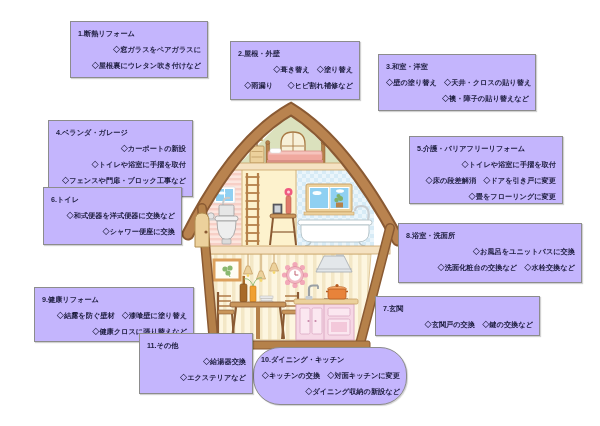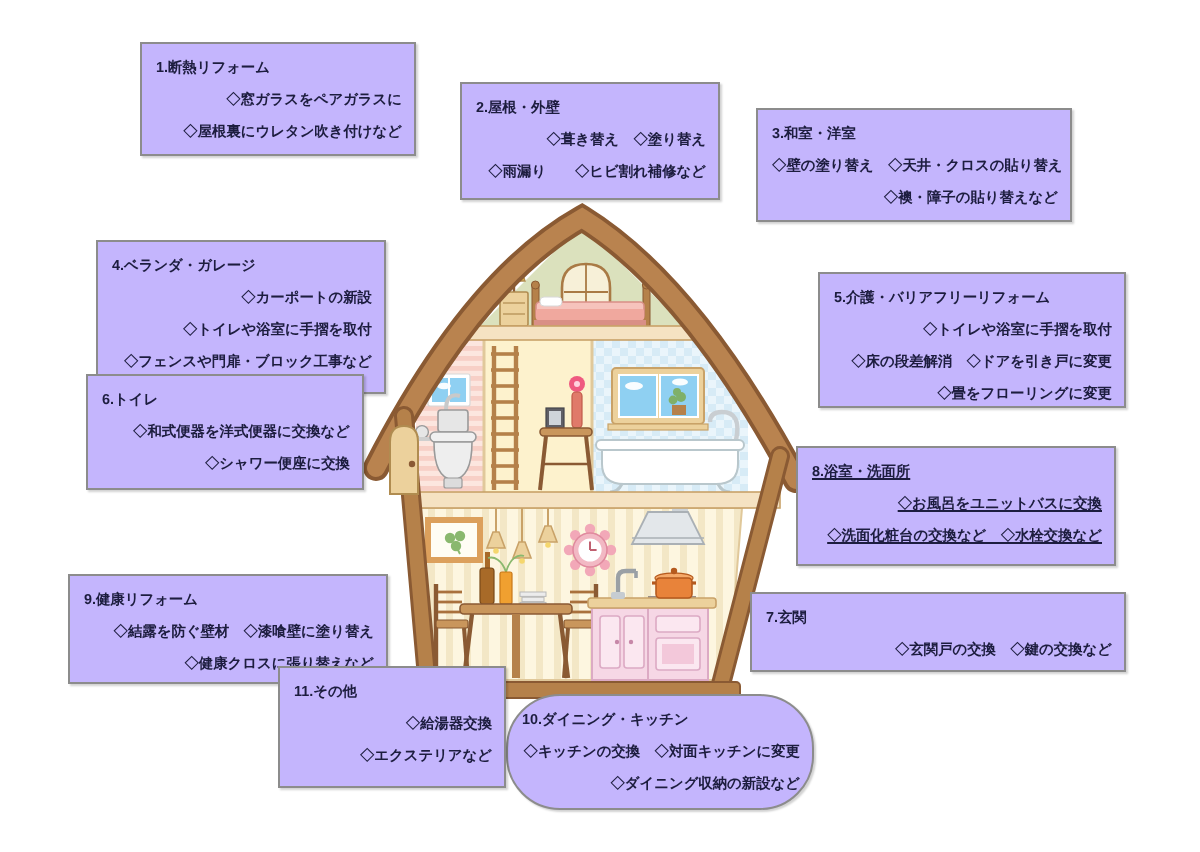--- a/index.html
+++ b/index.html
@@ -18,22 +18,22 @@
     box-shadow:1px 1px 1px rgba(0,0,0,0.18);
   }
   .rbox .t{white-space:nowrap;}
   .rbox .l{white-space:nowrap;text-align:right;}
   .b1{left:70px; top:21px; width:138px;height:57px;}
   .b2{left:230px;top:41px; width:130px;height:59px;}
   .b3{left:378px;top:54px; width:158px;height:57px;}
   .b4{left:48px; top:90px; width:145px;height:77px;margin-top:30px;}
   .b5{left:409px;top:136px;width:154px;height:68px;}
   .b6{left:43px; top:187px;width:139px;height:58px;}
-  .b7{left:375px;top:296px;width:188px;height:40px;}
-  .b8{left:398px;top:223px;width:160px;height:60px;text-decoration:underline;}
+  .b7{left:375px;top:296px;width:165px;height:40px;}
+  .b8{left:398px;top:223px;width:184px;height:60px;}
   .b9{left:34px; top:287px;width:160px;height:55px;}
   .b10{left:253px;top:347px;width:154px;height:58px;border-radius:27px;}
   .b11{left:139px;top:333px;width:114px; height:61px;}
   #house{position:absolute;left:178px;top:98px;width:236px;height:258px;}
 </style>
 </head>
 <body>
 
 <div class="canvas">
 

